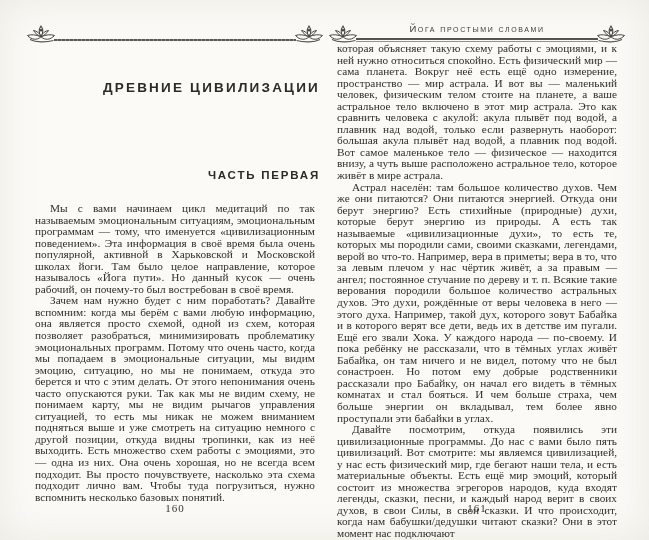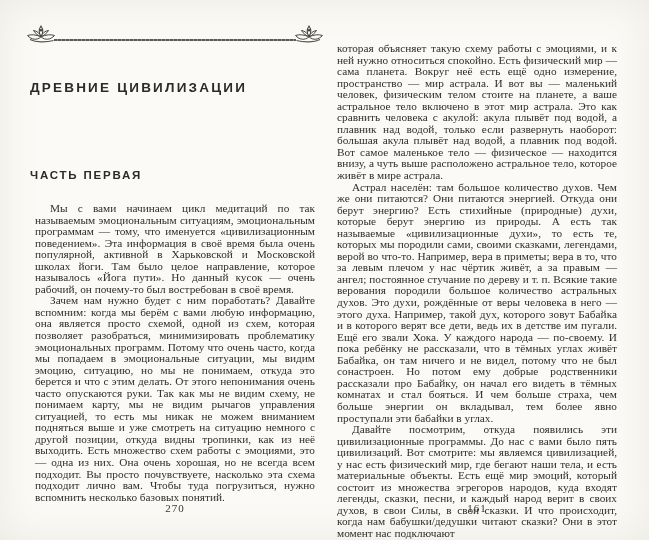--- a/index.html
+++ b/index.html
@@ -32,27 +32,27 @@
   }
   .running-title{
     position:absolute;left:24px;right:24px;top:1px;text-align:center;
     font-family:"Liberation Sans", sans-serif;
     font-size:9.5px;letter-spacing:1.6px;color:#3b3935;
     font-variant:small-caps;font-weight:500;
     white-space:nowrap;
   }
 
   .chapter-title{
-    position:absolute;top:80px;left:0;right:0;text-align:left;
+    position:absolute;top:80px;left:0;right:0;text-align:right;
     font-family:"Liberation Sans", sans-serif;font-weight:700;
     font-size:13.5px;letter-spacing:2.2px;color:#2c2b28;
     white-space:nowrap;
   }
   .part-title{
-    position:absolute;top:169px;left:0;right:0;text-align:left;
+    position:absolute;top:169px;left:0;right:0;text-align:right;
     font-family:"Liberation Sans", sans-serif;font-weight:700;
     font-size:11.5px;letter-spacing:1.8px;color:#2c2b28;
     white-space:nowrap;
   }
 
   .body-text{
     position:absolute;left:5px;right:5px;
     font-size:11.3px;line-height:11.55px;text-align:justify;
     color:#312f2b;
   }
@@ -97,24 +97,34 @@
   </div>
 
   <div class="chapter-title">ДРЕВНИЕ ЦИВИЛИЗАЦИИ</div>
   <div class="part-title">ЧАСТЬ ПЕРВАЯ</div>
 
   <div class="body-text">
     <p>Мы с вами начинаем цикл медитаций по так называемым эмоциональным ситуациям, эмоциональным программам — тому, что именуется «цивилизационным поведением». Эта информация в своё время была очень популярной, активной в Харьковской и Московской школах йоги. Там было целое направление, которое называлось «Йога пути». Но данный кусок — очень рабочий, он почему-то был востребован в своё время.</p>
     <p>Зачем нам нужно будет с ним поработать? Давайте вспомним: когда мы берём с вами любую информацию, она является просто схемой, одной из схем, которая позволяет разобраться, минимизировать проблематику эмоциональных программ. Потому что очень часто, когда мы попадаем в эмоциональные ситуации, мы видим эмоцию, ситуацию, но мы не понимаем, откуда это берется и что с этим делать. От этого непонимания очень часто опускаются руки. Так как мы не видим схему, не понимаем карту, мы не видим рычагов управления ситуацией, то есть мы никак не можем вниманием подняться выше и уже смотреть на ситуацию немного с другой позиции, откуда видны тропинки, как из неё выходить. Есть множество схем работы с эмоциями, это — одна из них. Она очень хорошая, но не всегда всем подходит. Вы просто почувствуете, насколько эта схема подходит лично вам. Чтобы туда погрузиться, нужно вспомнить несколько базовых понятий.</p>
   </div>
 
-  <div class="page-number">270</div>
+  <div class="page-number">160</div>
 </div>
 
 <div class="page page-right">
+  <div class="pg-header">
+    <svg class="lotus l" viewBox="0 0 30 21">
+        <use href="#lotus-glyph"></use>
+      </svg>
+    <div class="running-title">Йога простыми словами</div>
+    <div class="hdr-rule"></div>
+    <svg class="lotus r" viewBox="0 0 30 21">
+        <use href="#lotus-glyph"></use>
+      </svg>
+  </div>
 
   <div class="body-text">
     <p class="no-indent">которая объясняет такую схему работы с эмоциями, и к ней нужно относиться спокойно. Есть физический мир — сама планета. Вокруг неё есть ещё одно измерение, пространство — мир астрала. И вот вы — маленький человек, физическим телом стоите на планете, а ваше астральное тело включено в этот мир астрала. Это как сравнить человека с акулой: акула плывёт под водой, а плавник над водой, только если развернуть наоборот: большая акула плывёт над водой, а плавник под водой. Вот самое маленькое тело — физическое — находится внизу, а чуть выше расположено астральное тело, которое живёт в мире астрала.</p>
     <p>Астрал населён: там большое количество духов. Чем же они питаются? Они питаются энергией. Откуда они берут энергию? Есть стихийные (природные) духи, которые берут энергию из природы. А есть так называемые «цивилизационные духи», то есть те, которых мы породили сами, своими сказками, легендами, верой во что-то. Например, вера в приметы; вера в то, что за левым плечом у нас чёртик живёт, а за правым — ангел; постоянное стучание по дереву и т. п. Всякие такие верования породили большое количество астральных духов. Это духи, рождённые от веры человека в него — этого духа. Например, такой дух, которого зовут Бабайка и в которого верят все дети, ведь их в детстве им пугали. Ещё его звали Хока. У каждого народа — по-своему. И пока ребёнку не рассказали, что в тёмных углах живёт Бабайка, он там ничего и не видел, потому что не был сонастроен. Но потом ему добрые родственники рассказали про Бабайку, он начал его видеть в тёмных комнатах и стал бояться. И чем больше страха, чем больше энергии он вкладывал, тем более явно проступали эти бабайки в углах.</p>
     <p>Давайте посмотрим, откуда появились эти цивилизационные программы. До нас с вами было пять цивилизаций. Вот смотрите: мы являемся цивилизацией, у нас есть физический мир, где бегают наши тела, и есть материальные объекты. Есть ещё мир эмоций, который состоит из множества эгрегоров народов, куда входят легенды, сказки, песни, и каждый народ верит в своих духов, в свои Силы, в свои сказки. И что происходит, когда нам бабушки/дедушки читают сказки? Они в этот момент нас подключают</p>
   </div>
 
   <div class="page-number">161</div>
 </div>
 

